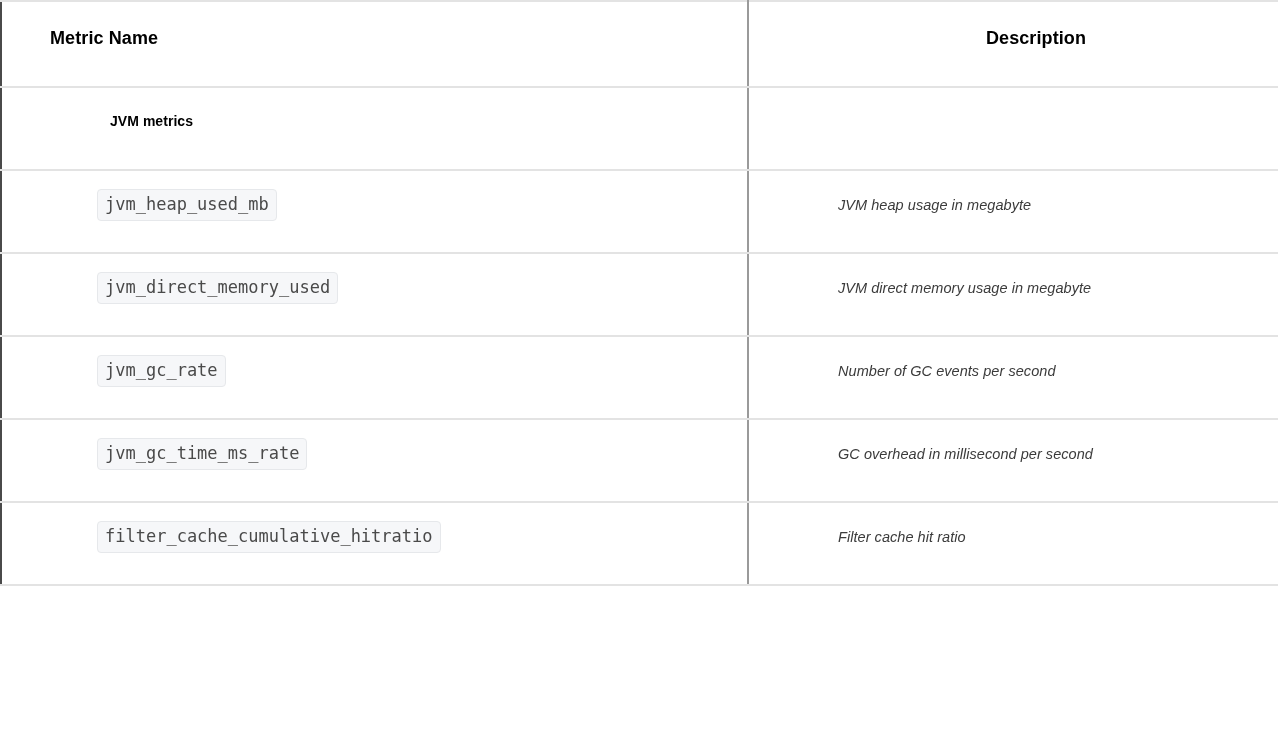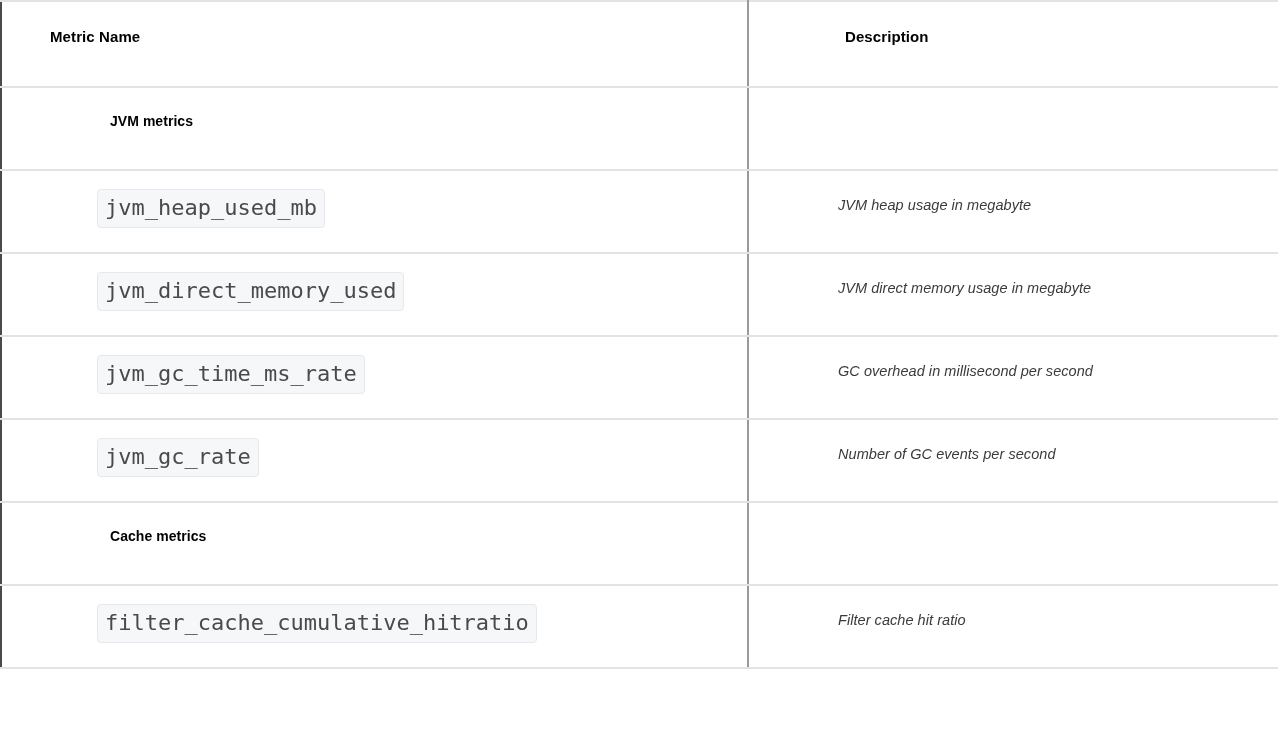--- a/index.html
+++ b/index.html
@@ -42,27 +42,27 @@
     border-right: 2px solid #9a9a9a;
   }
 
   
   tr.header-row th {
     height: 86px;
     border-top: 2px solid #e3e3e3;
   }
   .th-inner {
     padding-top: 26px;
-    font-size: 15px;
+    font-size: 18px;
     font-weight: bold;
     color: #000000;
     letter-spacing: 0.1px;
   }
   th.cell-name .th-inner { padding-left: 48px; }
-  th.cell-desc .th-inner { padding-left: 96px; }
+  th.cell-desc .th-inner { padding-left: 45px; text-align: center; }
 
   
   tr.section-row td { height: 83px; }
   .section-title {
     padding-left: 108px;
     padding-top: 25px;
     font-size: 14px;
     font-weight: bold;
     color: #000000;
     letter-spacing: 0.05px;
@@ -71,21 +71,21 @@
   
   tr.metric-row td { height: 83px; }
 
   .code-wrap {
     padding-left: 95px;
     padding-top: 18px;
   }
   code.metric-chip {
     display: inline-block;
     font-family: "DejaVu Sans Mono", "Liberation Mono", monospace;
-    font-size: 22px;
+    font-size: 17px;
     line-height: 1.45;
     color: #4a4a4a;
     background: #f6f7f9;
     border: 1px solid #e6e8eb;
     border-radius: 4px;
     padding: 2px 7px 3px 7px;
     white-space: nowrap;
   }
 
   .desc-wrap {
@@ -147,47 +147,39 @@
         </div>
       </td>
       <td class="cell-desc">
         <div class="desc-wrap">JVM direct memory usage in megabyte</div>
       </td>
     </tr>
 
     <tr class="metric-row">
       <td class="cell-name">
         <div class="code-wrap">
+          <code class="metric-chip">jvm_gc_rate</code>
+        </div>
+      </td>
+      <td class="cell-desc">
+        <div class="desc-wrap">Number of GC events per second</div>
+      </td>
+    </tr>
+
+    <tr class="metric-row">
+      <td class="cell-name">
+        <div class="code-wrap">
           <code class="metric-chip">jvm_gc_time_ms_rate</code>
         </div>
       </td>
       <td class="cell-desc">
         <div class="desc-wrap">GC overhead in millisecond per second</div>
       </td>
     </tr>
 
-    <tr class="metric-row">
-      <td class="cell-name">
-        <div class="code-wrap">
-          <code class="metric-chip">jvm_gc_rate</code>
-        </div>
-      </td>
-      <td class="cell-desc">
-        <div class="desc-wrap">Number of GC events per second</div>
-      </td>
-    </tr>
-
-    <tr class="section-row">
-      <td class="cell-name">
-        <div class="section-title">Cache metrics</div>
-      </td>
-      <td class="cell-desc">
-        <div class="desc-wrap"></div>
-      </td>
-    </tr>
 
     <tr class="metric-row">
       <td class="cell-name">
         <div class="code-wrap">
           <code class="metric-chip">filter_cache_cumulative_hitratio</code>
         </div>
       </td>
       <td class="cell-desc">
         <div class="desc-wrap">Filter cache hit ratio</div>
       </td>

